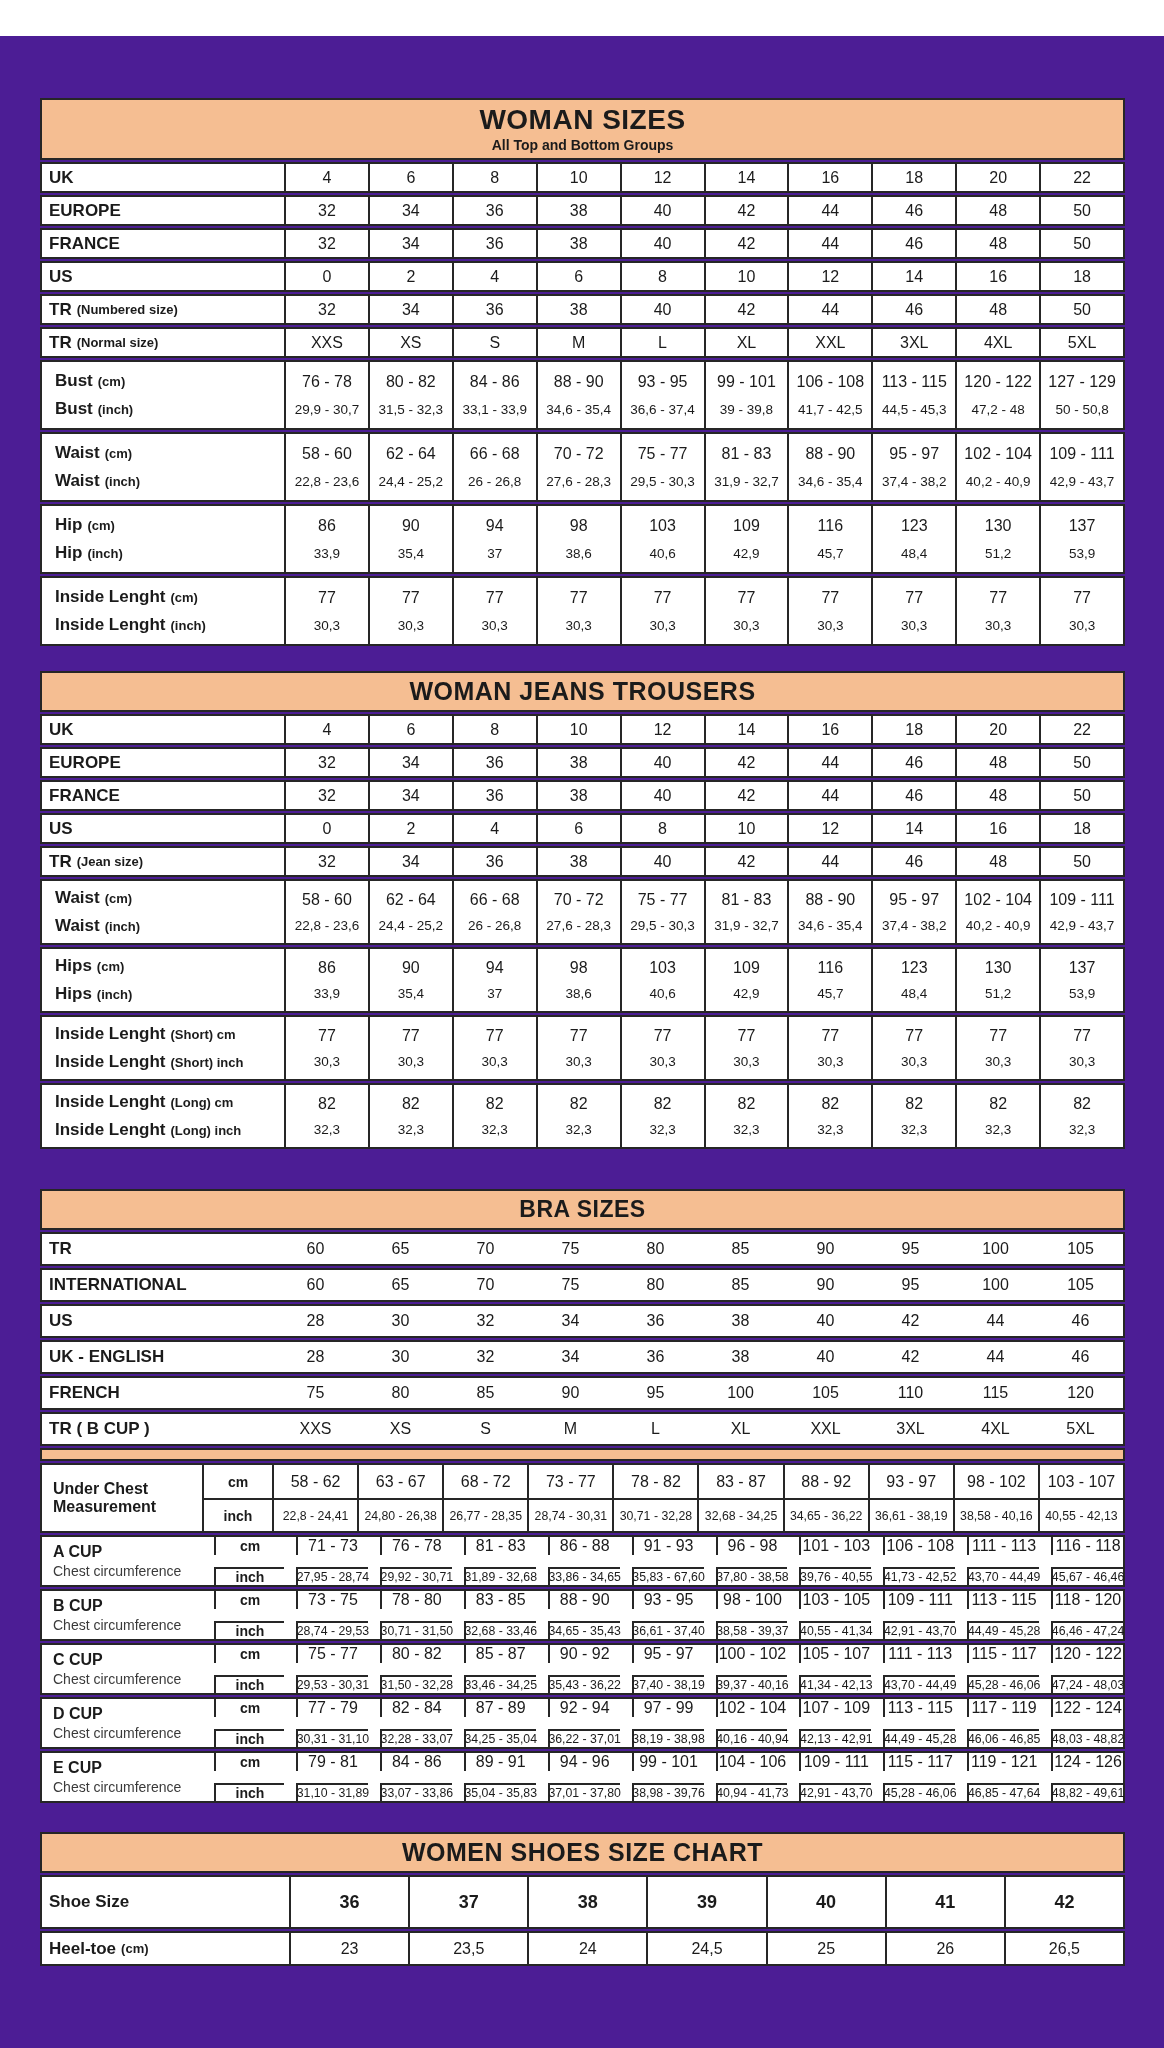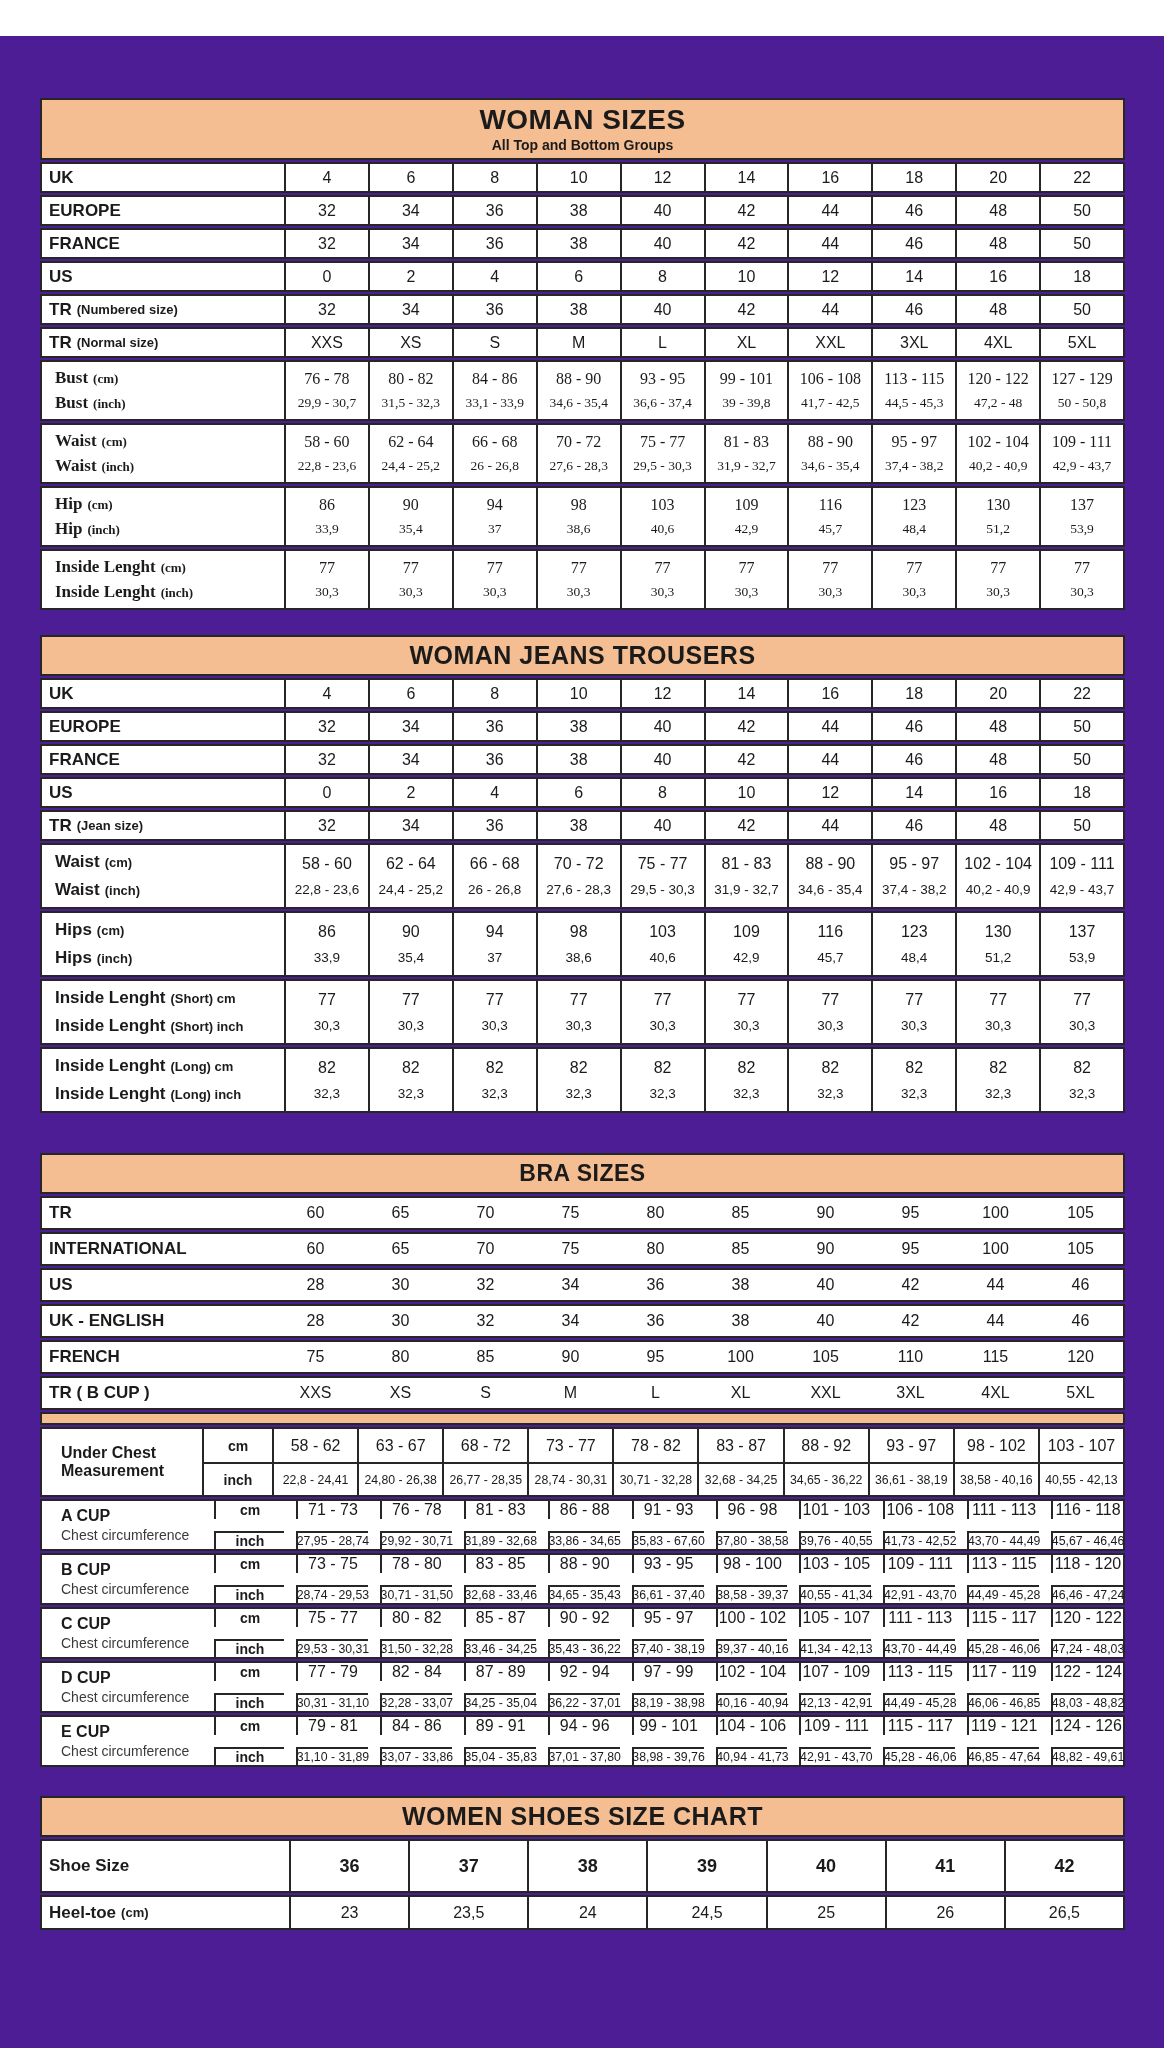--- a/index.html
+++ b/index.html
@@ -19,38 +19,38 @@
   .hdr-sub{font-weight:700;font-size:14px;margin-top:2px;}
 
   .row{display:grid;border:2px solid #262626;box-sizing:border-box;margin-bottom:2px;
        background:#fff;}
   .g12{grid-template-columns:242px repeat(10,1fr);}
   .gbra{grid-template-columns:231px repeat(10,1fr);}
   .gcup{grid-template-columns:160px 70px repeat(10,1fr);grid-template-rows:1fr 1fr;}
   .gsh{grid-template-columns:247px repeat(7,1fr);}
 
   .h31{height:31px;} .h34{height:34px;} .h35{height:35px;}
-  .h61{height:61px;font-family:Liberation Serif, serif;} .h66{height:66px;} .h70{height:70px;}
+  .h61{height:70px;} .h66{height:66px;} .h70{height:70px;}
   .h56{height:52px;gap:12px;} .h62{height:54px;}
 
   .cell{display:flex;align-items:center;justify-content:center;min-width:0;
         white-space:nowrap;}
   .vline{border-left:2px solid #262626;}
   .lcell{justify-content:flex-start;padding-left:7px;}
   .stack{flex-direction:column;align-items:center;justify-content:space-evenly;}
   .lstack{flex-direction:column;align-items:flex-start;justify-content:space-evenly;
           padding-left:13px;}
   .lbl{font-weight:700;font-size:17px;}
   .lbl-sm{font-weight:700;font-size:13px;margin-left:5px;}
   .v{font-size:16px;} .v-sm{font-size:13.5px;} .v-xs{font-size:12.3px;}
   .v-bold{font-weight:700;font-size:18px;}
   .line{display:flex;align-items:baseline;}
 
   .cuplab{grid-row:1 / span 2;flex-direction:column;align-items:flex-start;
-          justify-content:center;padding-left:19px;}
+          justify-content:center;padding-left:11px;}
   .cup-t{font-weight:700;font-size:16px;line-height:1.15;white-space:normal;}
   .cup-sub{font-size:14px;color:#3a3a3a;margin-top:1px;}
   .ucell{font-weight:700;font-size:14px;}
   .r2{border-top:2px solid #262626;}
   .divider{height:13px;background:#F5BE92;border:2px solid #262626;
            box-sizing:border-box;margin-bottom:2px;}
 </style>
 </head>
 <body>
 

